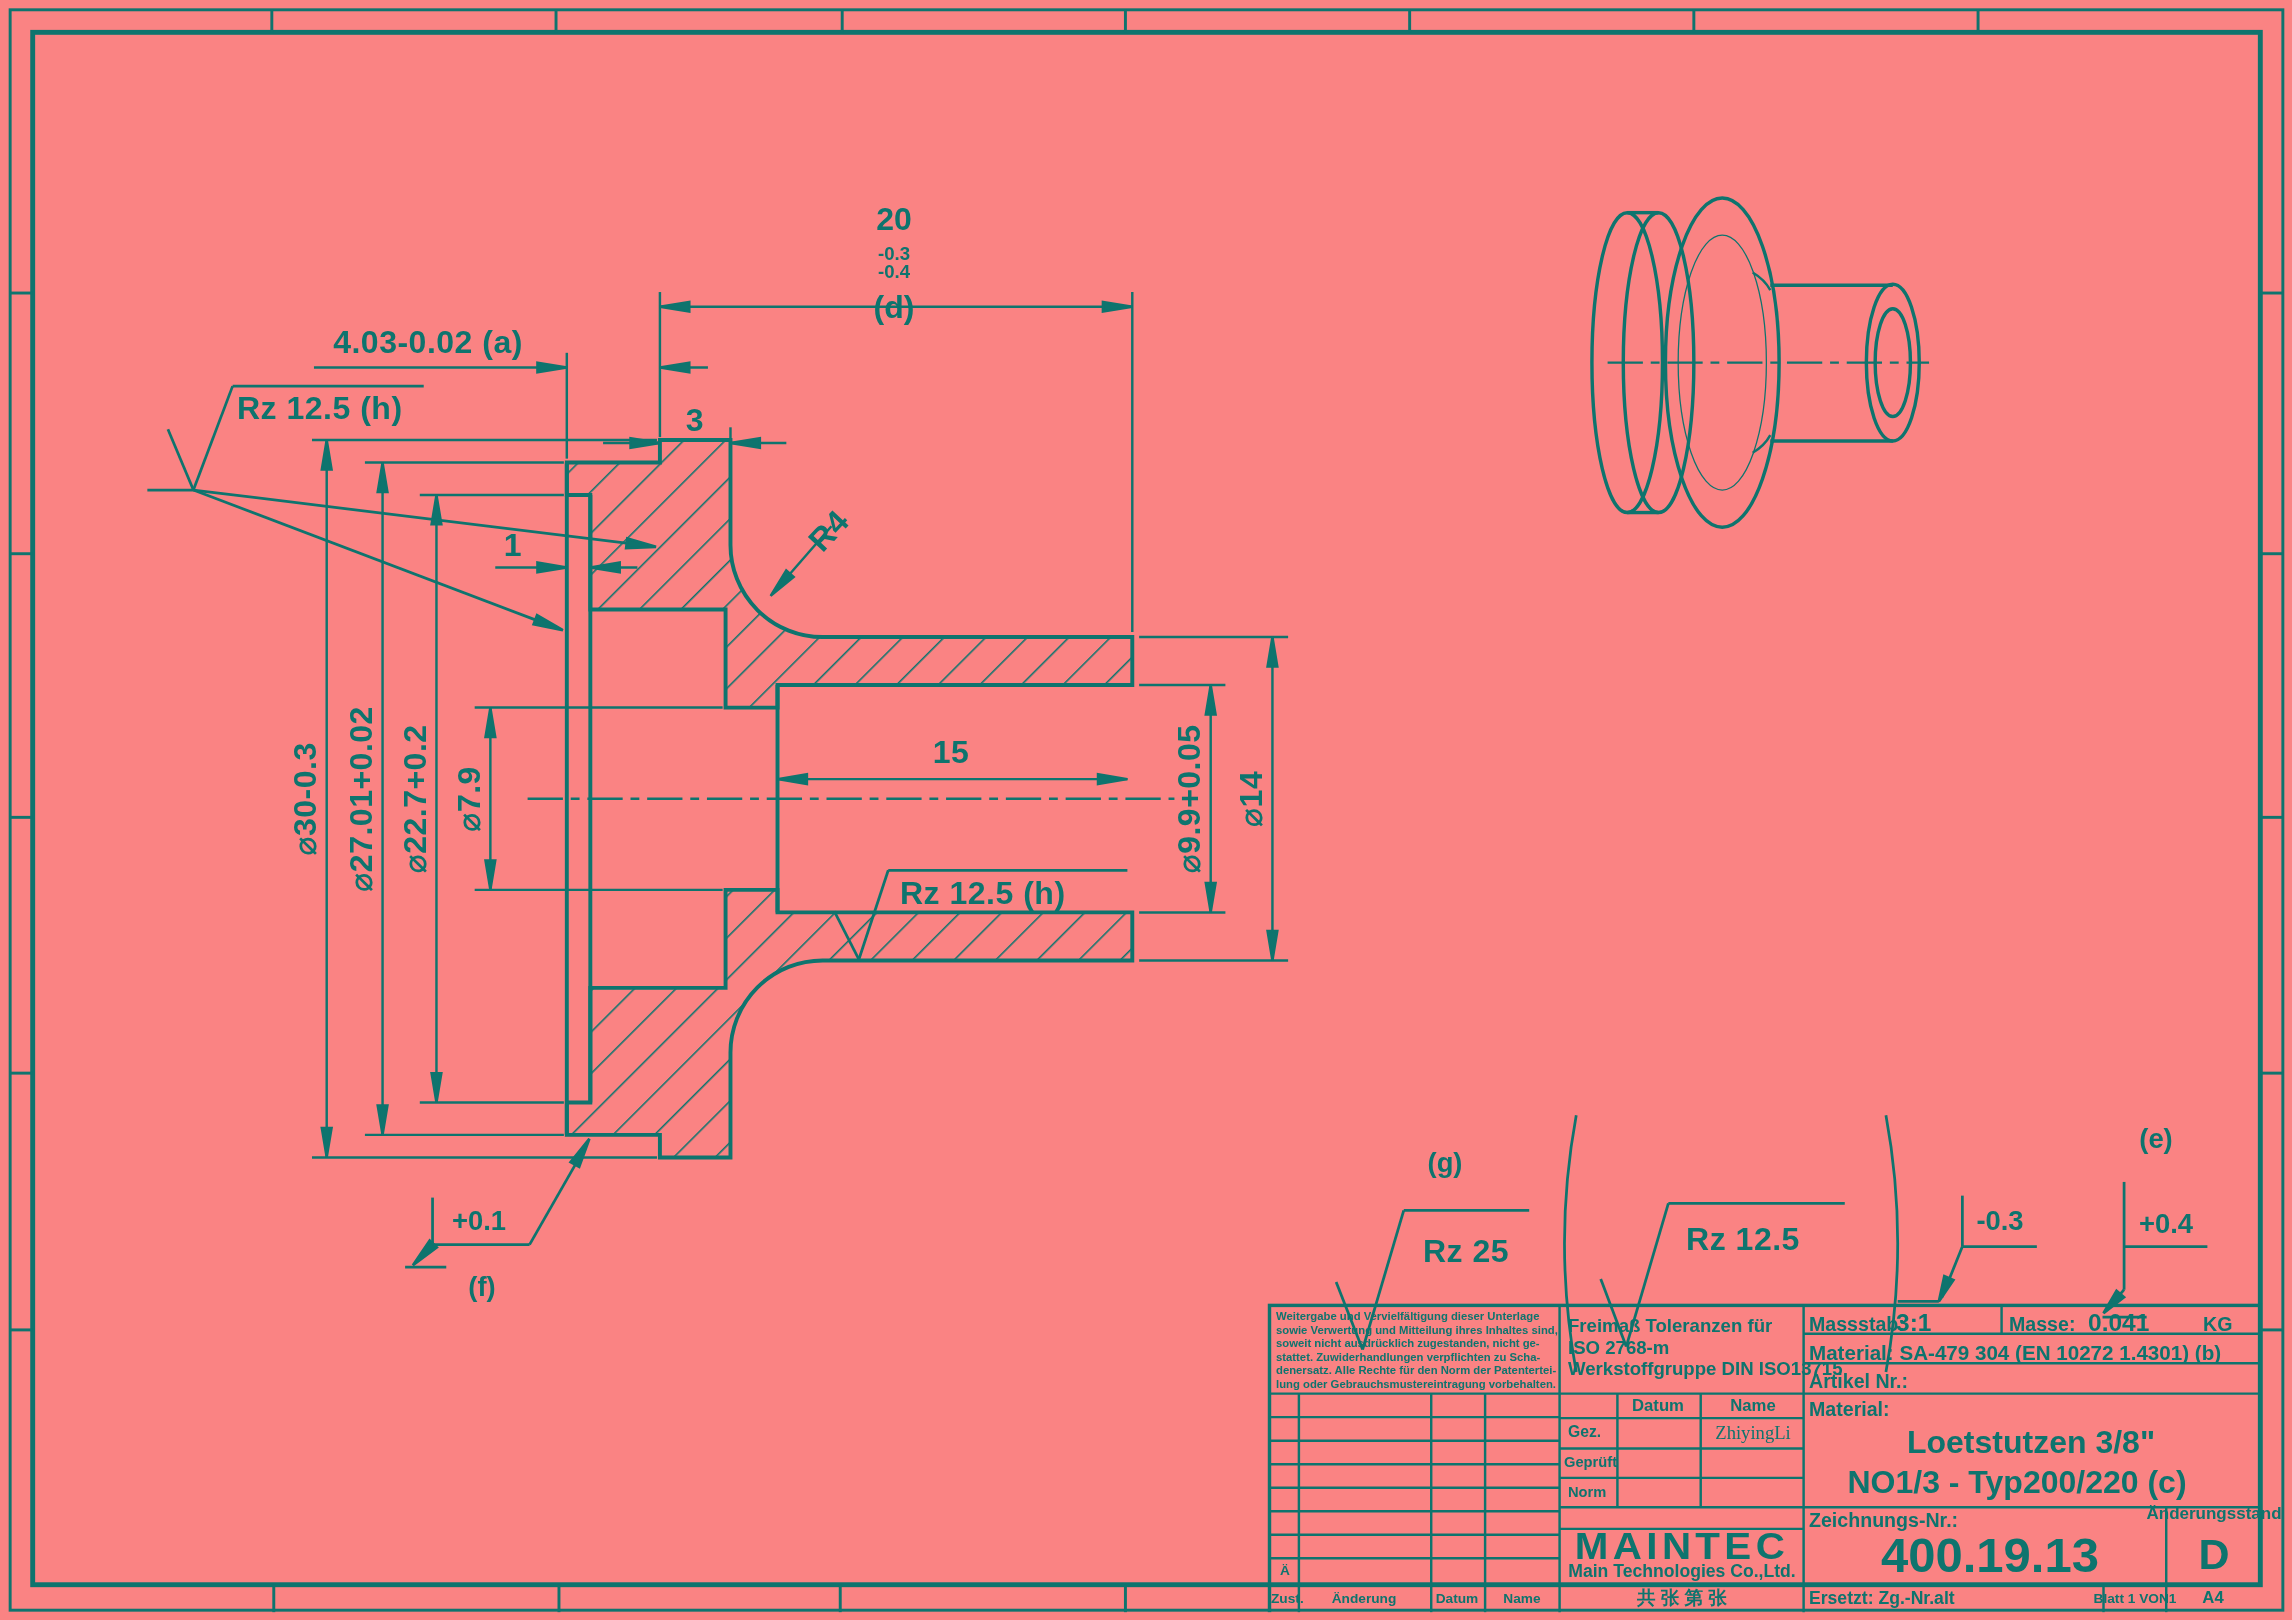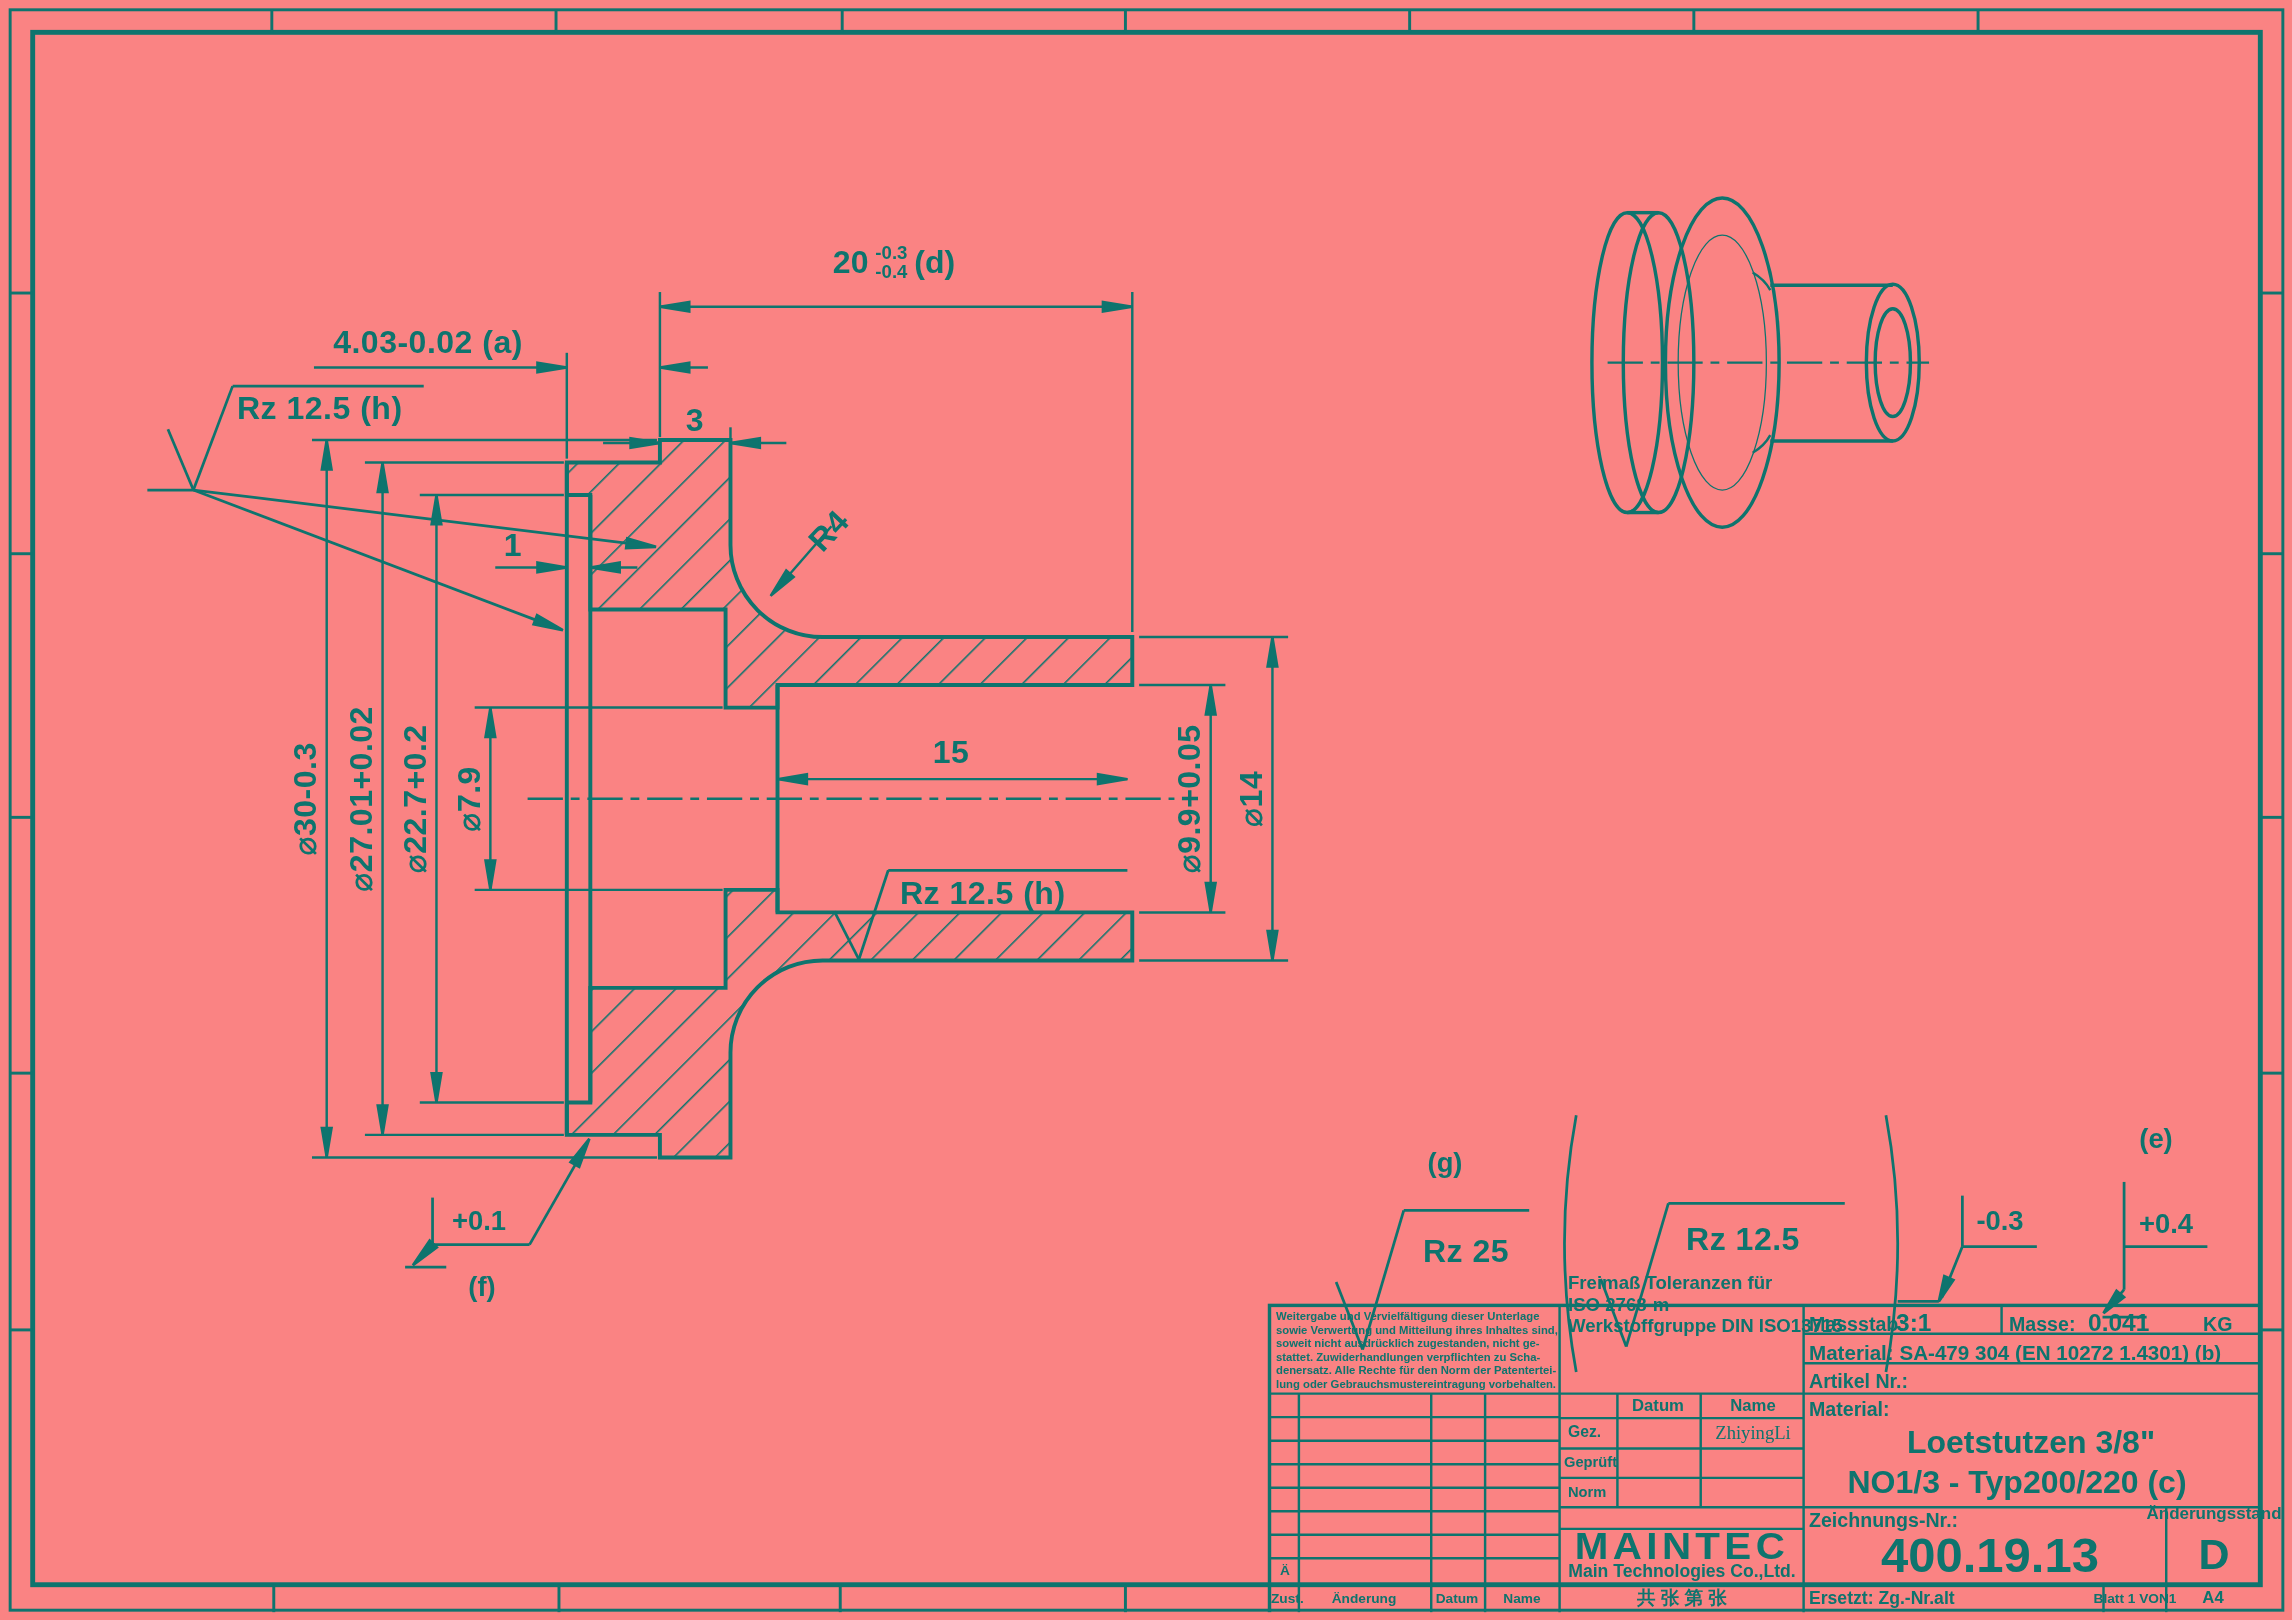--- a/index.html
+++ b/index.html
@@ -2,21 +2,21 @@
 <html style="--bg: #FA8383; --ink: #0E746E;"><head>
 <meta charset="utf-8">
 <style>
   :root { --bg:#FA8383; --ink:#0E746E; }
   * { margin:0; padding:0; box-sizing:border-box; }
   html,body { width:2293px; height:1620px; }
   body { background:var(--bg); font-family:"Liberation Sans","DejaVu Sans",sans-serif; color:var(--ink); overflow:hidden; }
   #sheet { position:relative; width:2293px; height:1620px; background:var(--bg); color:var(--ink); }
   svg.canvas { position:absolute; left:0; top:0; }
   .abs { position:absolute; white-space:nowrap; }
-  .ctr { transform:translate(-50%,-50%); }
+  .ctr { transform:translate(-50%,-50%);flex-direction:column; }
   .vdim { transform:translate(-50%,-50%) rotate(-90deg); }
   .ann { font-size:32px; font-weight:700; letter-spacing:0.5px; }
   .ann-sm { font-size:27.4px; font-weight:700; }
   .tolgrp { display:flex; align-items:center; gap:6.9px; font-size:32px; font-weight:700; }
   .tolcol { display:flex; flex-direction:column; font-size:18.6px; line-height:18.6px; font-weight:700; }
   .tb-label { font-size:19.6px; font-weight:700; }
   .tb-small { font-size:14.7px; font-weight:700; }
   .tb-big { font-size:32px; font-weight:700; }
   .disclaimer { width:280px; font-size:11.3px; line-height:13.5px; font-weight:700; }
   .tol3 { font-size:18.6px; line-height:21.6px; font-weight:700; }
@@ -288,21 +288,21 @@
 <div class="abs ctr ann-sm" style="left:2166px; top:1224px">+0.4</div>
 
 <div class="abs disclaimer" style="left:1276px; top:1310px">
   <div>Weitergabe und Vervielfältigung dieser Unterlage</div>
   <div>sowie Verwertung und Mitteilung ihres Inhaltes sind,</div>
   <div>soweit nicht ausdrücklich zugestanden, nicht ge-</div>
   <div>stattet. Zuwiderhandlungen verpflichten zu Scha-</div>
   <div>denersatz. Alle Rechte für den Norm der Patentertei-</div>
   <div>lung oder Gebrauchsmustereintragung vorbehalten.</div>
 </div>
-<div class="abs tol3" style="left:1568px; top:1272px">
+<div class="abs tol3" style="left:1568px; top:1315px">
   <div>Freimaß Toleranzen für</div>
   <div>ISO 2768-m</div>
   <div>Werkstoffgruppe DIN ISO13715</div>
 </div>
 <div class="abs tb-label" style="left:1809px; top:1313px">Massstab:</div>
 <div class="abs" style="left:1896px; top:1309px; font-size:24.5px; font-weight:700">3:1</div>
 <div class="abs tb-label" style="left:2009px; top:1313px">Masse:</div>
 <div class="abs" style="left:2088px; top:1309px; font-size:24.5px; font-weight:700">0.041</div>
 <div class="abs tb-label" style="left:2203px; top:1313px">KG</div>
 <div class="abs" style="left:1809px; top:1341px; font-size:20.6px; font-weight:700">Material: SA-479 304 (EN 10272 1.4301) (b)</div>

